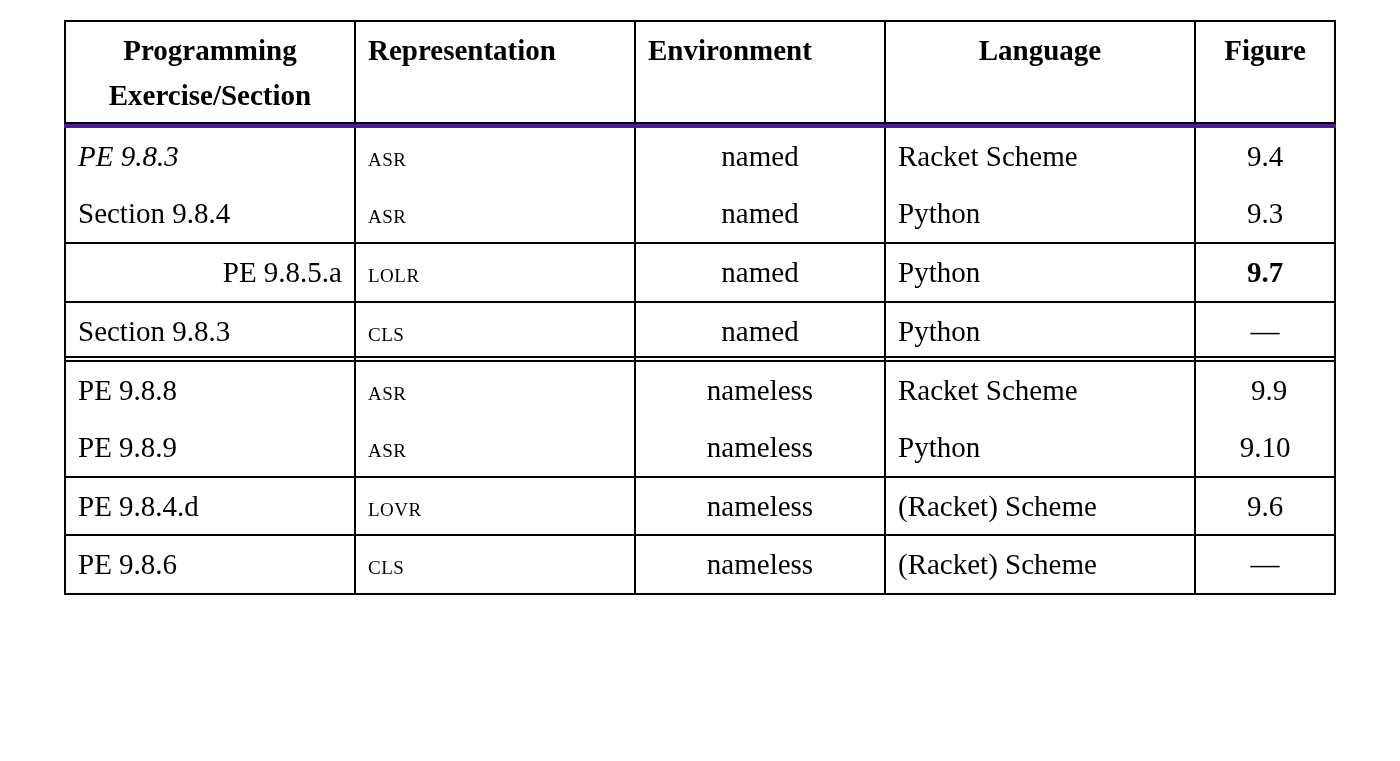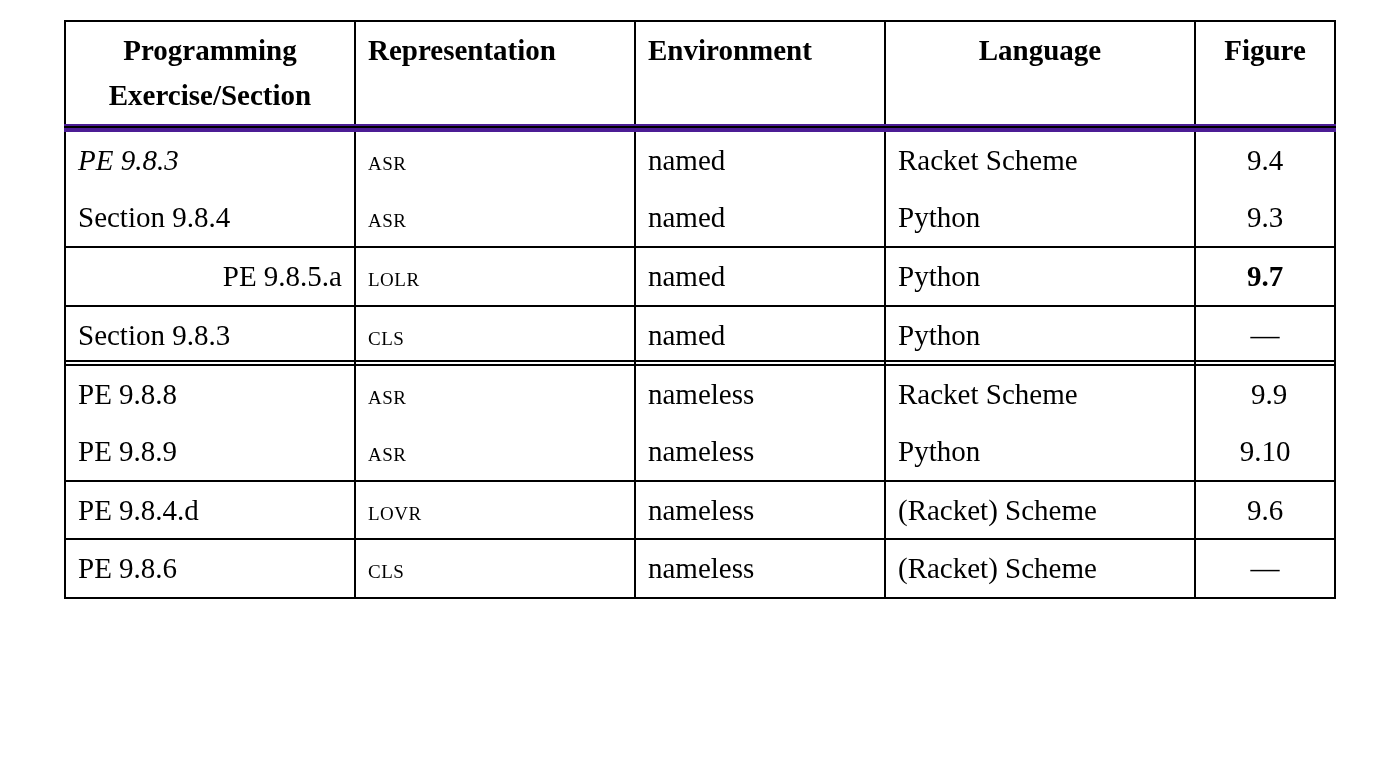--- a/index.html
+++ b/index.html
@@ -38,39 +38,39 @@
     }
     td.col-exercise {
       text-align: left;
       min-width: 290px;
     }
     td.col-repr {
       text-align: left;
       min-width: 280px;
     }
     td.col-env {
-      text-align: left;
+      text-align: center;
       min-width: 250px;
     }
     td.col-lang {
       text-align: left;
       min-width: 310px;
     }
     td.col-fig {
       text-align: center;
       min-width: 140px;
     }
     .sc {
       font-variant: small-caps;
       font-size: 0.95em;
       letter-spacing: 0.5px;
     }
     
     tr.header-row th {
-      border-bottom: 8px solid #4c1d95;
+      border-bottom: 4px solid #4c1d95;
     }
     
     tr.dbl td {
       position: relative;
     }
     tr.dbl td::before {
       content: "";
       position: absolute;
       left: -2px;
       right: -2px;

